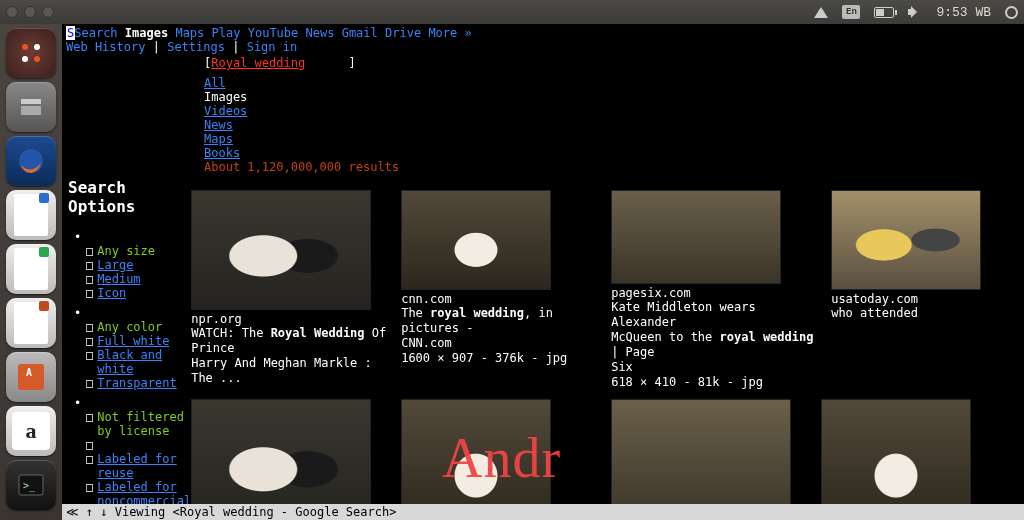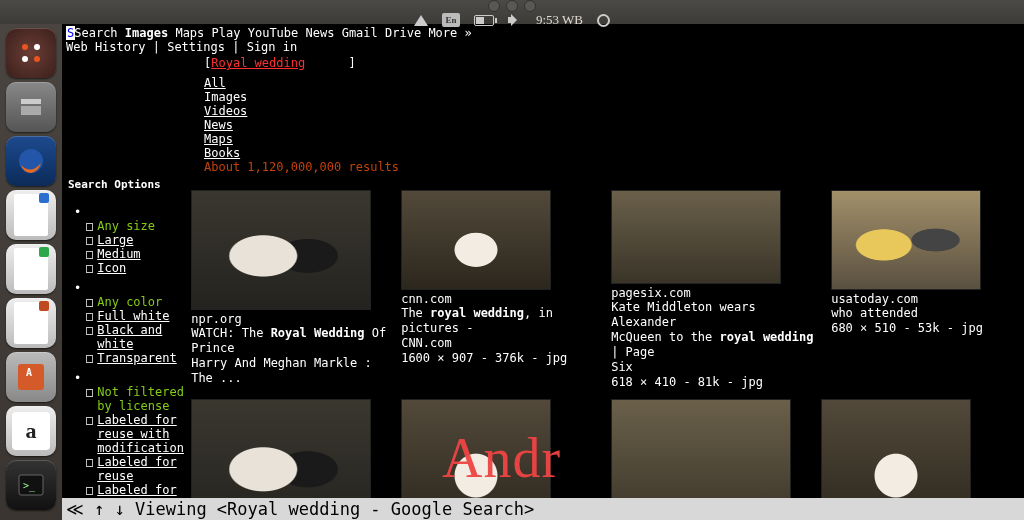--- a/index.html
+++ b/index.html
@@ -4,21 +4,21 @@
 <style>
 * { margin: 0; padding: 0; box-sizing: border-box; }
 body {
   width: 1024px; height: 520px; overflow: hidden;
   background: #000; font-family: monospace; font-size: 12px;
   color: #fff; position: relative;
 }
 
 .panel { position: absolute; top: 0; left: 0; right: 0; height: 24px;
   background: linear-gradient(#4b4a46,#3c3b37);
-  display: flex; align-items: center; padding: 0 6px; z-index: 10; color:#dfdbd2; font-family: Liberation Serif, serif; font-size: 13px; flex-direction: column;}
+  display: flex; align-items: center; padding: 0 6px; z-index: 10; color:#dfdbd2; font-family: Liberation Mono, monospace; font-size: 13px;}
 .win-btns { display:flex; gap:6px; }
 .win-btn { width:12px; height:12px; border-radius:50%; background:#595854; border:1px solid #333;}
 .panel-spacer { flex:1; }
 .ind { display:flex; align-items:center; gap:14px; }
 .ind-icon { width:18px; height:14px; background:#bbb; border-radius:2px; display:inline-flex; align-items:center; justify-content:center; color:#333; font-size:9px; font-weight:bold;}
 .net-icon { width:0; height:0; border-left:7px solid transparent; border-right:7px solid transparent; border-bottom:11px solid #ccc; display:inline-block;}
 .batt-icon { width:20px; height:11px; border:1.5px solid #ccc; border-radius:2px; position:relative;}
 .batt-icon::after{content:'';position:absolute;right:-4px;top:2px;width:2px;height:5px;background:#ccc;}
 .batt-icon::before{content:'';position:absolute;left:1px;top:1px;width:8px;height:7px;background:#ccc;}
 .vol-icon { width:14px; height:12px; display:inline-block; position:relative;}
@@ -43,52 +43,52 @@
 .lo-badge::after{content:'';position:absolute;right:-1px;top:-1px;width:10px;height:10px;border-radius:2px;}
 .lo-w::after{background:#2a6fd0;}
 .lo-c::after{background:#2aa84a;}
 .lo-i::after{background:#c04a1f;}
 .amz{width:38px;height:38px;background:#fff;border-radius:4px;display:flex;align-items:center;justify-content:center;color:#222;font-weight:bold;font-size:22px;font-family:serif;}
 .sw-bag{width:26px;height:26px;background:#d45a2a;border-radius:3px;position:relative;}
 .sw-bag::before{content:'A';position:absolute;top:3px;left:8px;color:#fff;font-weight:bold;}
 
 .term { position:absolute; top:24px; left:62px; right:0; bottom:0; background:#000; padding:2px 4px; overflow:hidden;}
 .topnav a, .topnav span { text-decoration:none; }
-.lnk { color:#ffffff; text-decoration:underline; cursor:pointer;}
+.lnk { color:#3b82f6; text-decoration:underline; cursor:pointer;}
 .sel { color:#fff; font-weight:bold;}
 .sep { color:#fff;}
 .searchrow { margin-left:138px; margin-top:2px;}
 .searchbox { display:inline-block; border:none; color:#ff3030; text-decoration:underline;}
 .brk{color:#fff;}
 .tabs { margin-left:138px; margin-top:6px;}
 .tabs div{line-height:14px;}
 .tabs .cur{color:#fff;}
 .layout{display:flex; margin-top:4px;}
 .sidebar{width:138px; padding-left:2px;}
-.sidebar h4{color:#fff;font-weight:bold;font-size:11px;margin-bottom:14px;}
+.sidebar h4{color:#fff;font-weight:bold;font-size:16px;margin-bottom:14px;}
 .optgroup{margin-left:18px;margin-bottom:6px;}
 .opt-line{display:flex;gap:4px;line-height:14px;}
 .sq{color:#fff;}
 .white{color:#84cc16;}
 .results-meta{color:#c2410c;}
 .grid{display:flex;gap:10px;margin-top:12px;}
 .card{width:200px;}
 .thumb{width:180px;height:120px;background:linear-gradient(135deg,#444,#222);border:1px solid #222;position:relative;overflow:hidden;}
 .thumb.small{width:150px;height:100px;}
 .thumb.mid{width:170px;height:94px;}
 .thumb .fig{position:absolute;inset:0;background:radial-gradient(ellipse at 40% 55%,#e8e2d8 0 22%,transparent 23%),radial-gradient(ellipse at 65% 55%,#1a1a1a 0 18%,transparent 19%),linear-gradient(#3a372f,#24231f);}
 .thumb .fig2{position:absolute;inset:0;background:radial-gradient(ellipse at 50% 60%,#f2ece2 0 20%,transparent 21%),linear-gradient(#52493a,#2c271d);}
 .thumb .fig3{position:absolute;inset:0;background:linear-gradient(#6a604a,#3a3428);}
 .thumb .fig4{position:absolute;inset:0;background:radial-gradient(ellipse at 35% 55%,#e8c85a 0 20%,transparent 21%),radial-gradient(ellipse at 70% 50%,#444 0 16%,transparent 17%),linear-gradient(#a2906a,#5a5040);}
 .src{color:#fff;margin-top:2px;}
 .title-line{color:#fff;line-height:15px;}
 .title-line b{font-weight:bold;}
 .dim-line{color:#fff;}
 .wm{position:absolute;left:380px;bottom:30px;color:#ef4444;font-family: "Old English Text MT", serif;font-size:56px;letter-spacing:1px;opacity:.95;pointer-events:none;}
-.statusbar{position:absolute;left:0;right:0;bottom:0;background:#d8d8d8;color:#000;padding:1px 4px;font-size:17px;display:flex;align-items:center;}
+.statusbar{position:absolute;left:0;right:0;bottom:0;background:#d8d8d8;color:#000;padding:1px 4px;font-size:12px;display:flex;align-items:center;}
 .grid.row2{margin-top:10px;}
 .row2 .thumb{height:128px;}
 .maincol{flex:1;}
 </style>
 </head>
 <body>
 
 <div class="panel">
   <div class="win-btns">
     <span class="win-btn"></span>
@@ -228,21 +228,20 @@
       </div>
 
       <div style="margin-left:6px;" class="bullet">•</div>
       <div class="optgroup">
         <div class="opt-line">
             <span class="sq">□</span>
             <span class="white">Not filtered by license</span>
           </div>
         <div class="opt-line">
             <span class="sq">□</span>
-            <a class="lnk">Labeled for reuse with modification</a>
           </div>
         <div class="opt-line">
             <span class="sq">□</span>
             <a class="lnk">Labeled for reuse</a>
           </div>
         <div class="opt-line">
             <span class="sq">□</span>
             <a class="lnk">Labeled for noncommercial reuse with modification</a>
           </div>
 
@@ -278,21 +277,20 @@
           <div class="title-line"><span>McQueen to the </span><b>royal wedding</b><span> | Page</span></div>
           <div class="title-line">Six</div>
           <div class="dim-line">618 × 410 - 81k - jpg</div>
         </div>
         <div class="card" style="width:190px;">
           <div class="thumb small">
               <div class="fig4"></div>
             </div>
           <div class="src">usatoday.com</div>
           <div class="title-line">who attended</div>
-          <div class="dim-line">680 × 510 - 53k - jpg</div>
         </div>
       </div>
 
       <div class="grid row2">
         <div class="card">
           <div class="thumb">
               <div class="fig"></div>
             </div>
 
         </div>

